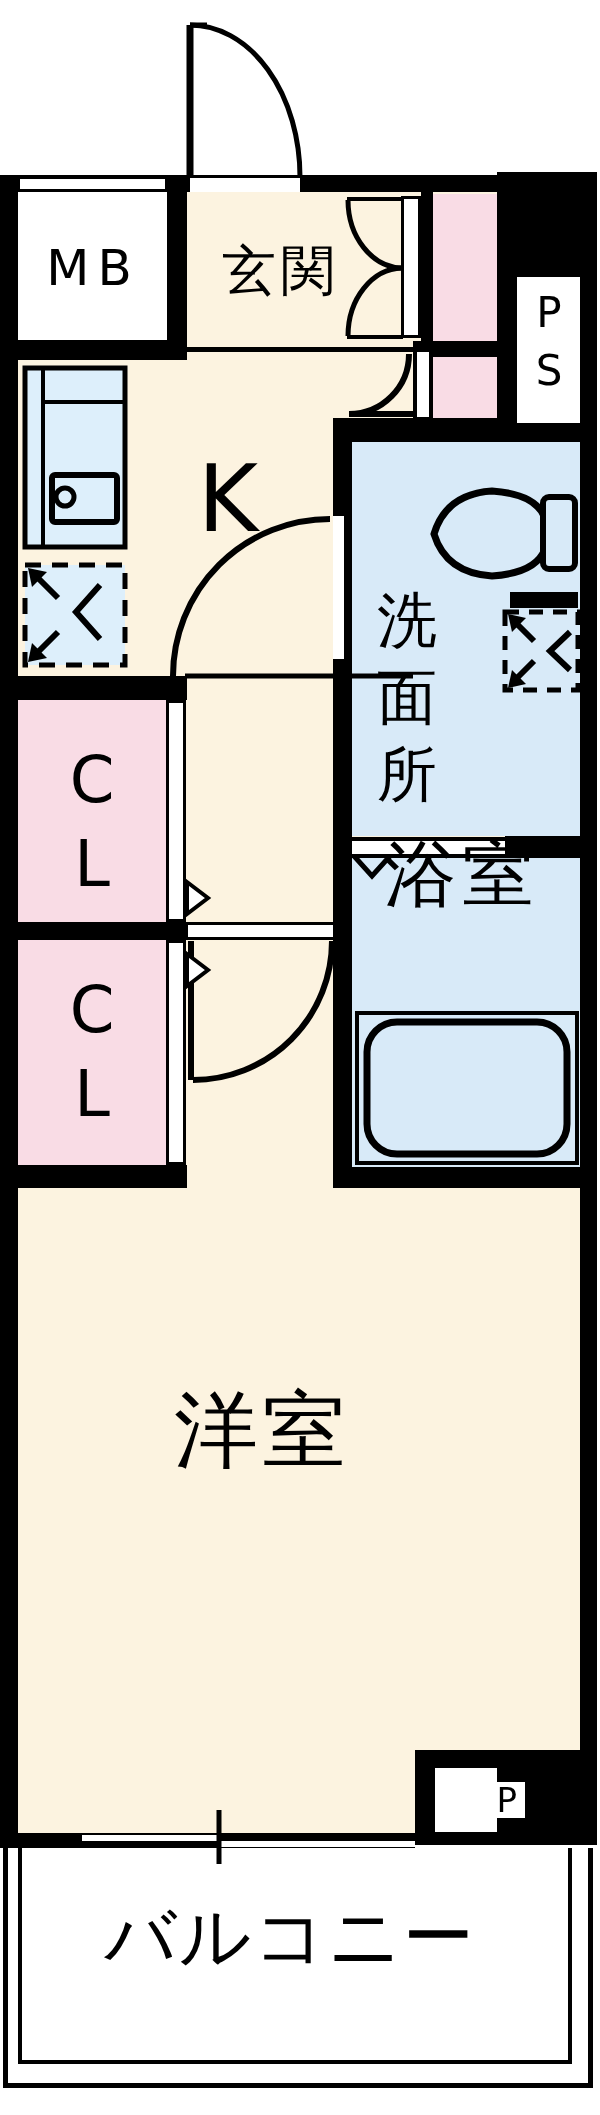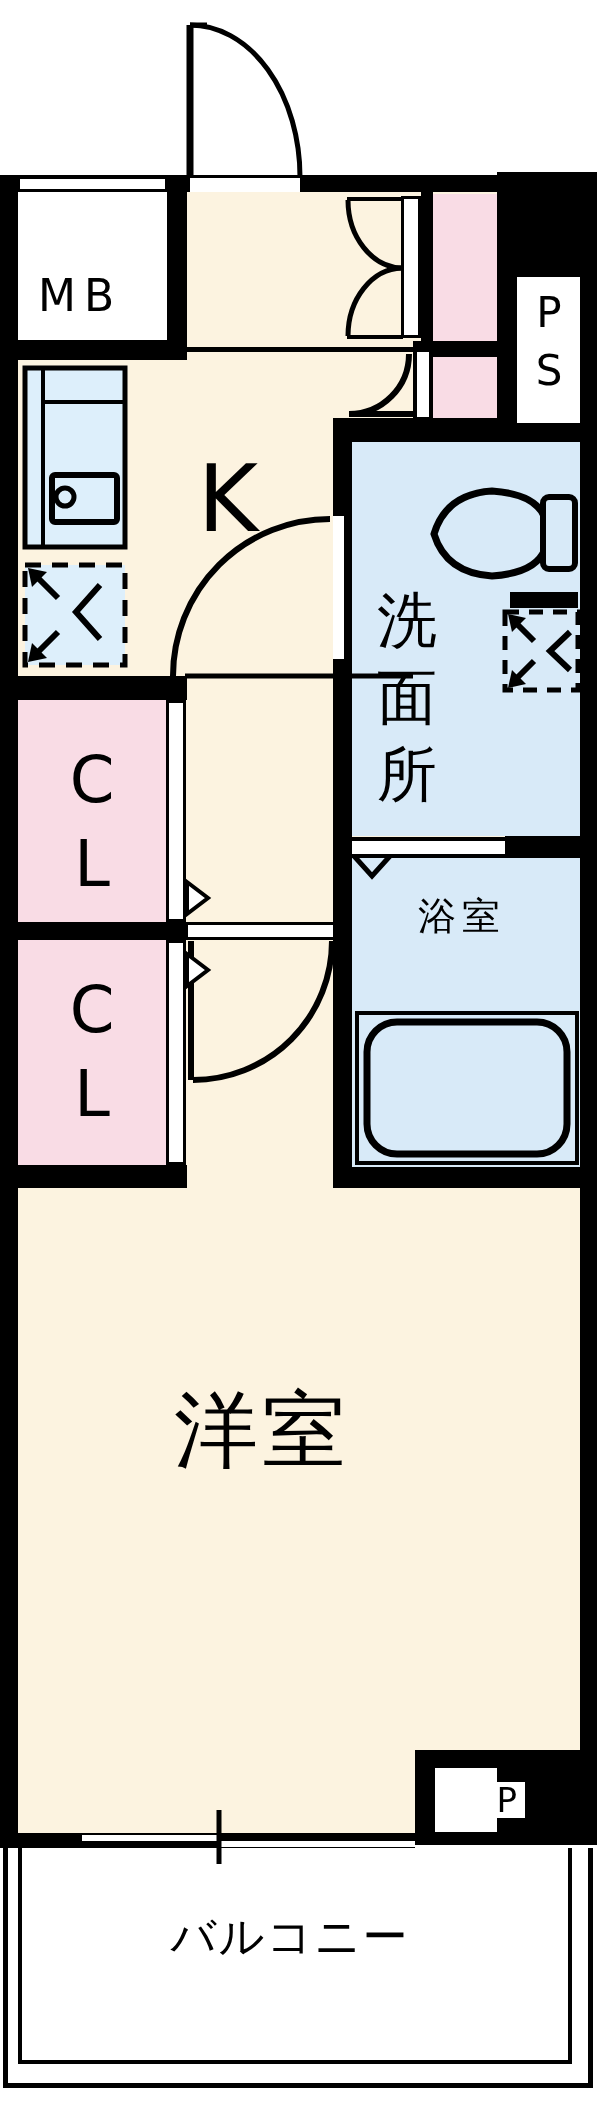--- a/index.html
+++ b/index.html
@@ -139,37 +139,38 @@
     <polyline points="354,856 372,876 390,856" fill="none" stroke="#000" stroke-width="5"></polyline>
 
     <g>
       <rect x="357" y="1013" width="220" height="150" fill="none" stroke="#000" stroke-width="4"></rect>
       <rect x="367" y="1022" width="200" height="132" rx="30" fill="none" stroke="#000" stroke-width="7"></rect>
     </g>
 
     <line x1="219" y1="1810" x2="219" y2="1864" stroke="#000" stroke-width="5"></line>
   </svg>
 
-  <div class="label" style="left:80px;top:268px;font-size:44px;letter-spacing:8px;margin-top:28px;">MB</div>
+  <div class="label" style="left:93px;top:268px;font-size:50px;letter-spacing:8px;">MB</div>
+  <div class="label" style="left:281px;top:271px;font-size:54px;letter-spacing:5px;">玄関</div>
   <div class="label vstack" style="left:549px;top:342px;font-size:42px;line-height:58px;">
     <span>P</span>
     <span>S</span>
   </div>
   <div class="label" style="left:228px;top:500px;font-size:92px;">K</div>
   <div class="label vstack" style="left:407px;top:697px;font-size:60px;line-height:77px;">
     <span>洗</span>
     <span>面</span>
     <span>所</span>
   </div>
-  <div class="label" style="left:462px;top:916px;font-size:38px;letter-spacing:6px;">浴室</div>
+  <div class="label" style="left:462px;top:874px;font-size:72px;letter-spacing:6px;">浴室</div>
   <div class="label vstack" style="left:92px;top:822px;font-size:64px;line-height:84px;">
     <span>C</span>
     <span>L</span>
   </div>
   <div class="label vstack" style="left:92px;top:1052px;font-size:64px;line-height:84px;">
     <span>C</span>
     <span>L</span>
   </div>
   <div class="label" style="left:262px;top:1430px;font-size:84px;letter-spacing:4px;text-align:center;">洋室</div>
   <div class="label" style="left:489px;top:1800px;font-size:34px;letter-spacing:4px;margin-left:40px;">P S</div>
-  <div class="label" style="left:290px;top:1936px;font-size:45px;letter-spacing:2px;text-align:center;">バルコニー</div>
+  <div class="label" style="left:290px;top:1936px;font-size:71px;letter-spacing:2px;text-align:center;">バルコニー</div>
 
 </div>
 
 </body></html>

